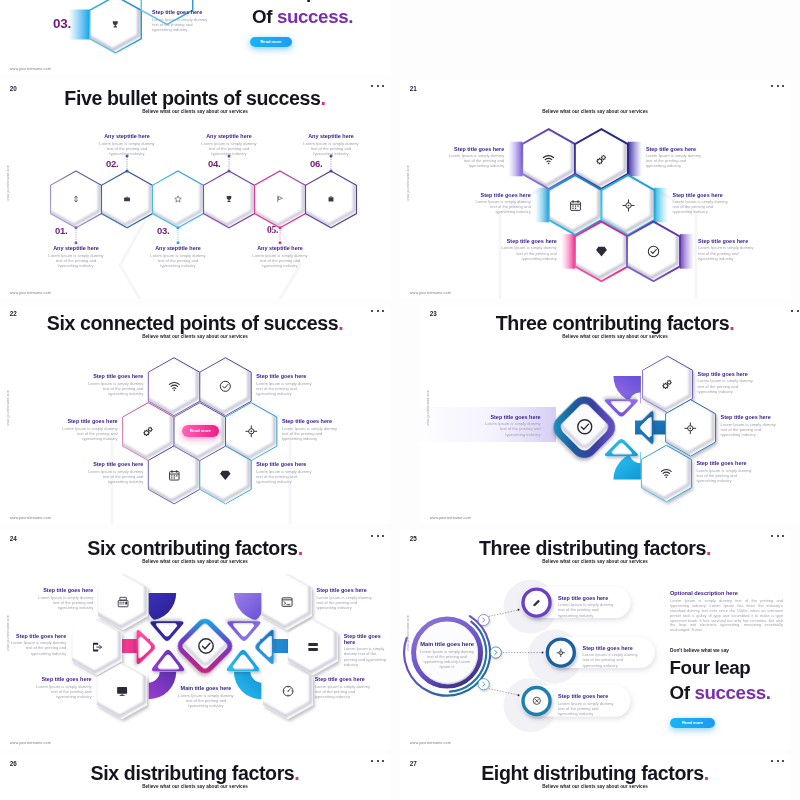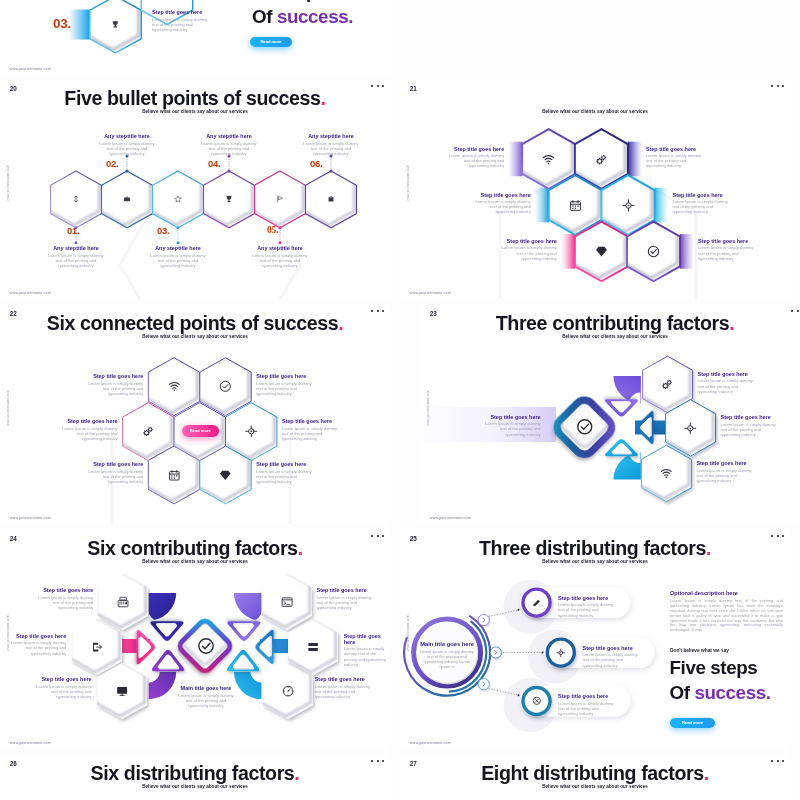--- a/index.html
+++ b/index.html
@@ -11,21 +11,21 @@
   .dots i{position:absolute;top:3px;width:2.2px;height:2.2px;border-radius:50%;background:#12121e;display:block;}
   .foot{position:absolute;left:9.8px;top:211px;font-size:3.8px;color:#7c7c90;letter-spacing:.05px;}
   .vside{position:absolute;left:6px;top:85px;writing-mode:vertical-rl;font-size:3.0px;color:#9a9ab0;white-space:nowrap;letter-spacing:.2px;rotate:180deg;}
   .title{position:absolute;width:100%;text-align:center;font-weight:700;color:#15151f;letter-spacing:-0.4px;}
   .title .dot{color:#ec2a7a;}
   .subtitle{position:absolute;width:100%;text-align:center;font-size:4.6px;font-weight:700;color:#22222e;letter-spacing:.05px;}
   .blk{position:absolute;}
   .bt{font-size:5.45px;font-weight:700;color:#3b2090;line-height:1.1;}
   .bt2{font-size:5.45px;font-weight:700;color:#2b1a80;line-height:1.1;}
   .bp{font-size:4.1px;color:#a2a2b2;line-height:1.27;margin-top:1.6px;}
-  .num{position:absolute;font-size:9.5px;font-weight:700;color:#c2410c;letter-spacing:-0.3px;}
+  .num{position:absolute;font-size:9.5px;font-weight:700;color:#701a75;letter-spacing:-0.3px;}
   svg{display:block;overflow:visible;}
 </style>
 </head>
 <body>
 
 <div id="page">
 
 <svg width="0" height="0" style="position:absolute" aria-hidden="true">
  <defs>
   <linearGradient id="gp1" x1="0" y1="0" x2="1" y2="1">
@@ -289,21 +289,21 @@
         <path d="M5 3.2h14v3.3c0 4.1-2.6 7.2-5.4 8.1v3.2h3.1v2.9H7.3v-2.9h3.1v-3.2C7.6 13.7 5 10.6 5 6.5Z" fill="#3a3a46"></path>
       </svg>
       <svg viewBox="0 0 24 24" style="position:absolute;left:276.00px;top:115.40px;width:8.00px;height:8.00px;">
         <path d="M5.2 3.4v17.2" stroke="#3a3a46" stroke-width="1.8" stroke-linecap="round"></path>
         <path d="M7.6 4.4 19.4 9.6 7.6 14.8Z" fill="none" stroke="#3a3a46" stroke-width="1.7" stroke-linejoin="round"></path>
       </svg>
       <svg viewBox="0 0 24 24" style="position:absolute;left:327.00px;top:115.40px;width:8.00px;height:8.00px;">
         <rect x="4.6" y="6.4" width="14.8" height="13.2" rx="1.2" fill="#3a3a46"></rect>
         <path d="M9.2 6.2V4.4h5.6v1.8" fill="none" stroke="#3a3a46" stroke-width="1.6"></path>
       </svg>
-      <div class="num" style="left:55.0px;top:144.8px;margin-left:12px;">01.</div>
+      <div class="num" style="left:55.0px;top:144.8px;">01.</div>
 <div class="blk" style="left:46.0px;top:165.3px;width:60px;text-align:center;">
         <div class="bt">Any steptitle here</div>
         <div class="bp">Lorem Ipsum is simply dummy text of the printing and typesetting industry</div>
       </div>
 <div class="num" style="left:106.0px;top:78.0px;">02.</div>
 <div class="blk" style="left:97.0px;top:53.0px;width:60px;text-align:center;">
         <div class="bt">Any steptitle here</div>
         <div class="bp">Lorem Ipsum is simply dummy text of the printing and typesetting industry</div>
       </div>
 <div class="num" style="left:157.0px;top:144.8px;">03.</div>
@@ -1193,21 +1193,21 @@
       </div>
 <div class="blk" style="left:158.1px;top:163.0px;width:58px;text-align:left;">
         <div class="bt">Step title goes here</div>
         <div class="bp">Lorem Ipsum is simply dummy text of the printing and typesetting industry</div>
       </div>
 <div class="blk" style="left:270px;top:60px;width:113px;text-align:left;">
         <div class="bt" style="font-size:5.6px;">Optional description here</div>
         <div class="bp" style="font-size:3.95px;text-align:justify;line-height:1.22;margin-top:3.2px;">Lorem Ipsum is simply dummy text of the printing and typesetting industry. Lorem Ipsum has been the industry's standard dummy text ever since the 1500s, when an unknown printer took a galley of type and scrambled it to make a type specimen book. It has survived not only five centuries, but also the leap into electronic typesetting, remaining essentially unchanged. It was</div>
       </div>
 <div style="position:absolute;left:270px;top:117.5px;font-size:4.8px;font-weight:700;color:#1a1a28;">Don't believe what we say</div>
-<div style="position:absolute;left:269.5px;top:124.5px;font-size:18.8px;font-weight:700;color:#15151f;letter-spacing:-0.4px;line-height:1.37;"><span>Five steps</span><br><span>Of </span><span style="color:#7a2fb0;">success.</span></div>
+<div style="position:absolute;left:269.5px;top:124.5px;font-size:18.8px;font-weight:700;color:#15151f;letter-spacing:-0.4px;line-height:1.37;"><span>Four leap</span><br><span>Of </span><span style="color:#7a2fb0;">success.</span></div>
 <div style="position:absolute;left:270px;top:187.5px;width:45px;height:10.5px;border-radius:6px;background:linear-gradient(90deg,#18b4f5,#1f9bf2);box-shadow:0 2px 7px rgba(25,160,240,.5);">
         <span style="position:absolute;left:0;top:0;width:100%;line-height:10.5px;text-align:center;font-size:4.1px;font-weight:700;color:#fff;">Read more</span>
       </div>
 </div>
 <div class="slide" style="left:0px;top:755px;">
 <div class="sl-num">26</div>
 <div class="dots">
         <i style="left:0"></i>
         <i style="left:5.6px"></i>
         <i style="left:11.2px"></i>

